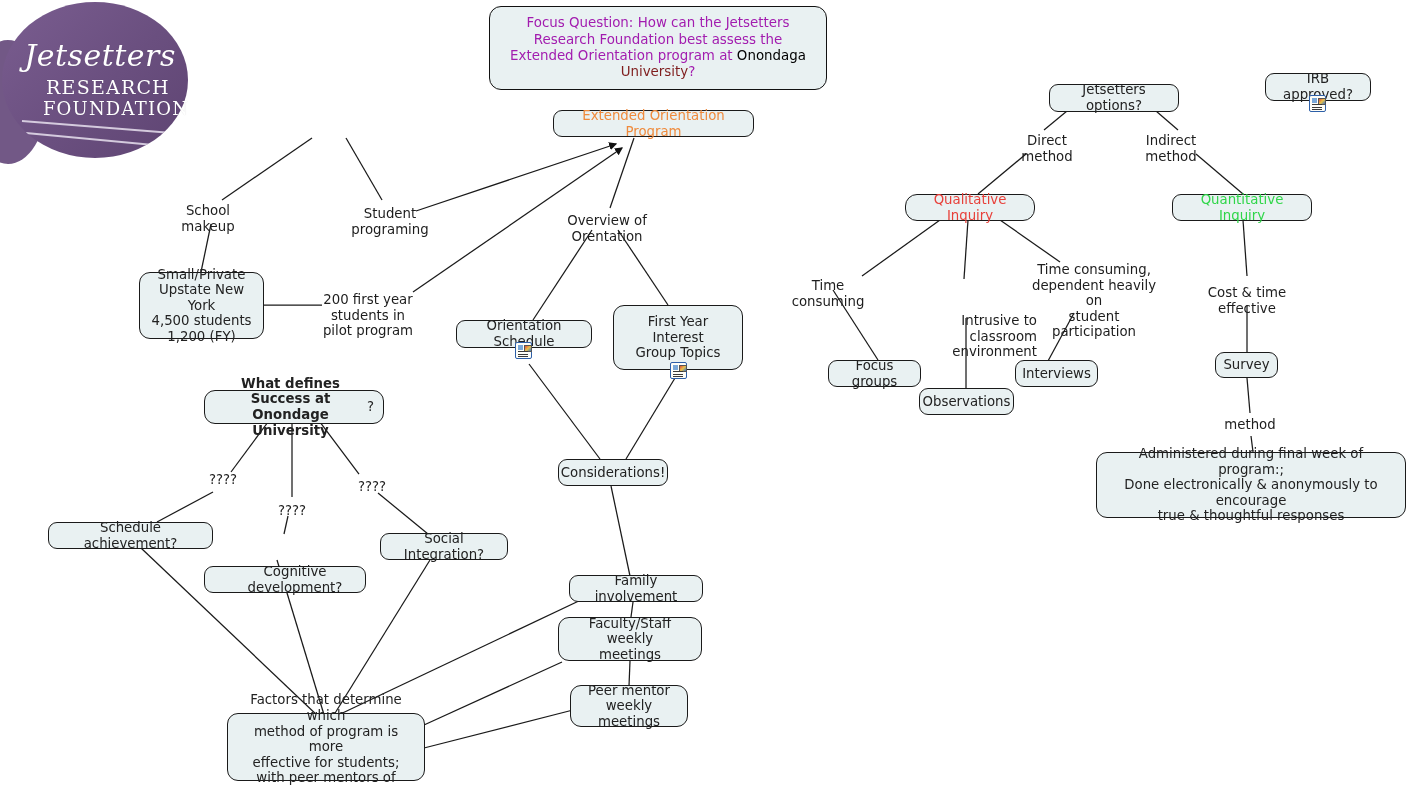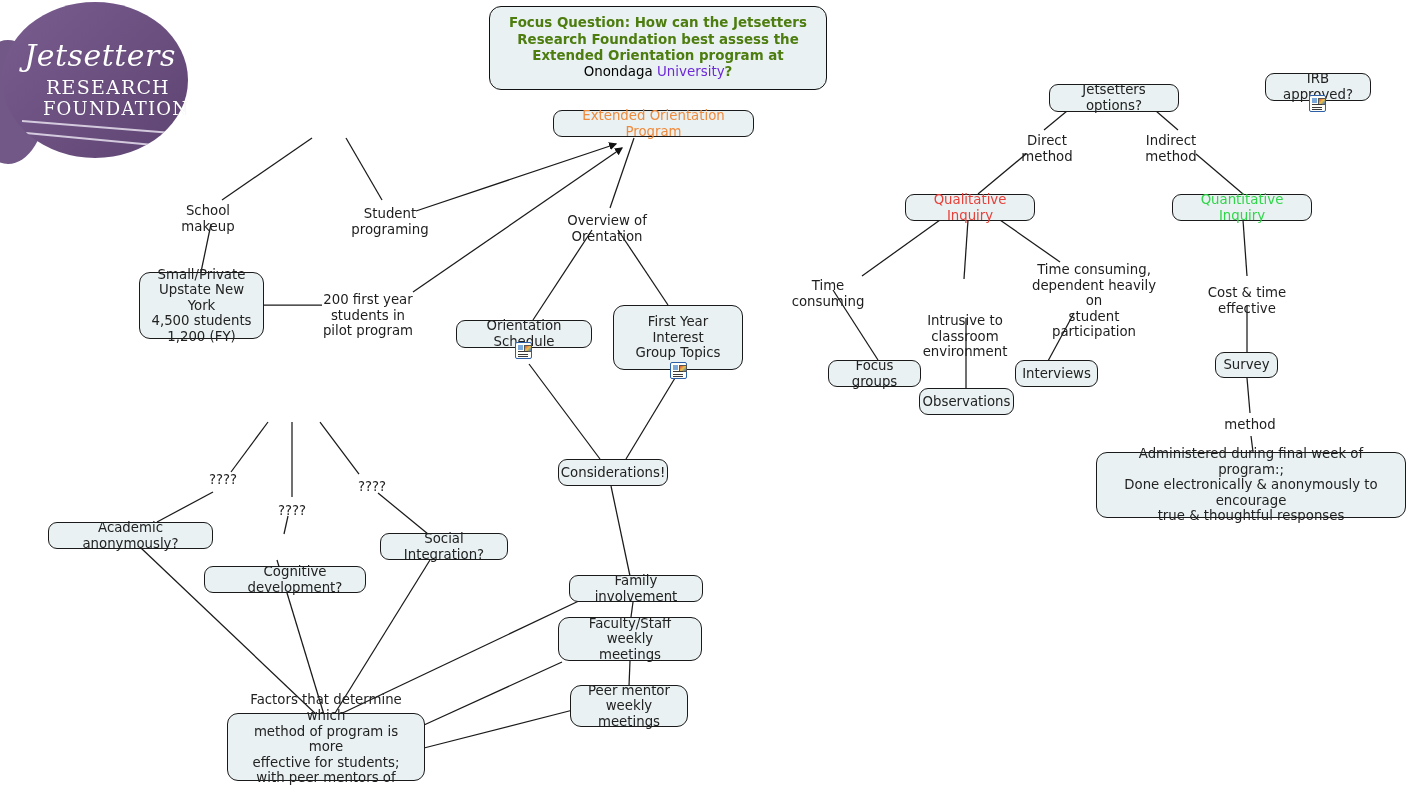--- a/index.html
+++ b/index.html
@@ -33,22 +33,22 @@
     display:flex;align-items:center;justify-content:center;padding:4px 9px;white-space:pre-line;}
   .node.big{border-radius:11px;}
   .node.bold{font-weight:bold;}
   .node.orange{color:#ef8a3c;}
   .node.red{color:#e8403a;}
   .node.green{color:#2fd649;}
   .focusbox{position:absolute;box-sizing:border-box;background:#e9f1f2;border:1.4px solid #111;
     border-radius:12px;font-size:13.4px;line-height:16.4px;text-align:center;color:#222;
     display:flex;align-items:center;justify-content:center;padding:6px 12px;}
   .c-blue{color:#000000;}
-  .c-orange{color:#6d28d9;}
-  .c-dark{color:#4d7c0f;font-weight:bold;}
+  .c-orange{color:#7f1d1d;}
+  .c-dark{color:#a21caf;}
 
   
   .lbl{position:absolute;font-size:13.3px;line-height:15.6px;color:#1d1d1d;text-align:center;
     white-space:pre-line;}
 
   
   .ricon{position:absolute;width:17px;height:17px;box-sizing:border-box;
     border:1.4px solid #2d5fa8;border-radius:2px;background:#fdfdf8;}
   .ricon .pg{position:absolute;left:1px;top:1px;right:1px;bottom:1px;background:#fffef7;}
   .ricon .ln{position:absolute;left:2px;height:1.2px;background:#3a3a3a;}
@@ -186,26 +186,30 @@
 Group Topics</div>
   <div class="ricon" style="left:670px;top:362px;">
     <div class="pg"></div>
     <div class="bar"></div>
     <div class="thumb"></div>
     <div class="ln l1"></div>
     <div class="ln l2"></div>
     <div class="ln l3"></div>
   </div>
 
+  <div class="node big bold" style="left:204px;top:390px;width:180px;height:34px;">
+    <span>What defines Success at
+Onondage University</span><span style="font-weight:normal">?</span>
+  </div>
 
   <div class="lbl" style="left:203px;top:472px;width:40px;">????</div>
   <div class="lbl" style="left:272px;top:503px;width:40px;">????</div>
   <div class="lbl" style="left:352px;top:479px;width:40px;">????</div>
 
-  <div class="node" style="left:48px;top:522px;width:165px;height:27px;">Academic anonymously?</div>
+  <div class="node" style="left:48px;top:522px;width:165px;height:27px;">Schedule achievement?</div>
 
   <div class="node" style="left:204px;top:566px;width:162px;height:27px;padding-left:29px;">Cognitive development?</div>
 
   <div class="node" style="left:380px;top:533px;width:128px;height:27px;">Social Integration?</div>
 
   <div class="node big" style="left:227px;top:713px;width:198px;height:68px;">Factors that determine which
 method of program is more
 effective for students;
 with peer mentors of without</div>
 
@@ -227,27 +231,27 @@
     <div class="bar"></div>
     <div class="thumb"></div>
     <div class="ln l1"></div>
     <div class="ln l2"></div>
     <div class="ln l3"></div>
   </div>
 
   <div class="lbl" style="left:1003px;top:133px;width:88px;">Direct method</div>
   <div class="lbl" style="left:1122px;top:133px;width:98px;">Indirect method</div>
 
-  <div class="node red" style="left:905px;top:194px;width:130px;height:27px;">Qualitative Inquiry</div>
+  <div class="node red" style="left:905px;top:194px;width:130px;height:27px;border-radius:12px;">Qualitative Inquiry</div>
 
   <div class="node green" style="left:1172px;top:194px;width:140px;height:27px;">Quantitative Inquiry</div>
 
   <div class="lbl" style="left:775px;top:262px;width:106px;margin-top:16px;">Time consuming</div>
 
-  <div class="lbl" style="left:893px;top:313px;width:144px;">Intrusive to classroom
+  <div class="lbl" style="left:893px;top:313px;width:144px;text-align:right;">Intrusive to classroom
 environment</div>
 
   <div class="lbl" style="left:1029px;top:262px;width:130px;">Time consuming,
 dependent heavily on
 student participation</div>
 
   <div class="lbl" style="left:1184px;top:285px;width:126px;">Cost &amp; time effective</div>
 
   <div class="node" style="left:828px;top:360px;width:93px;height:27px;">Focus groups</div>
 

